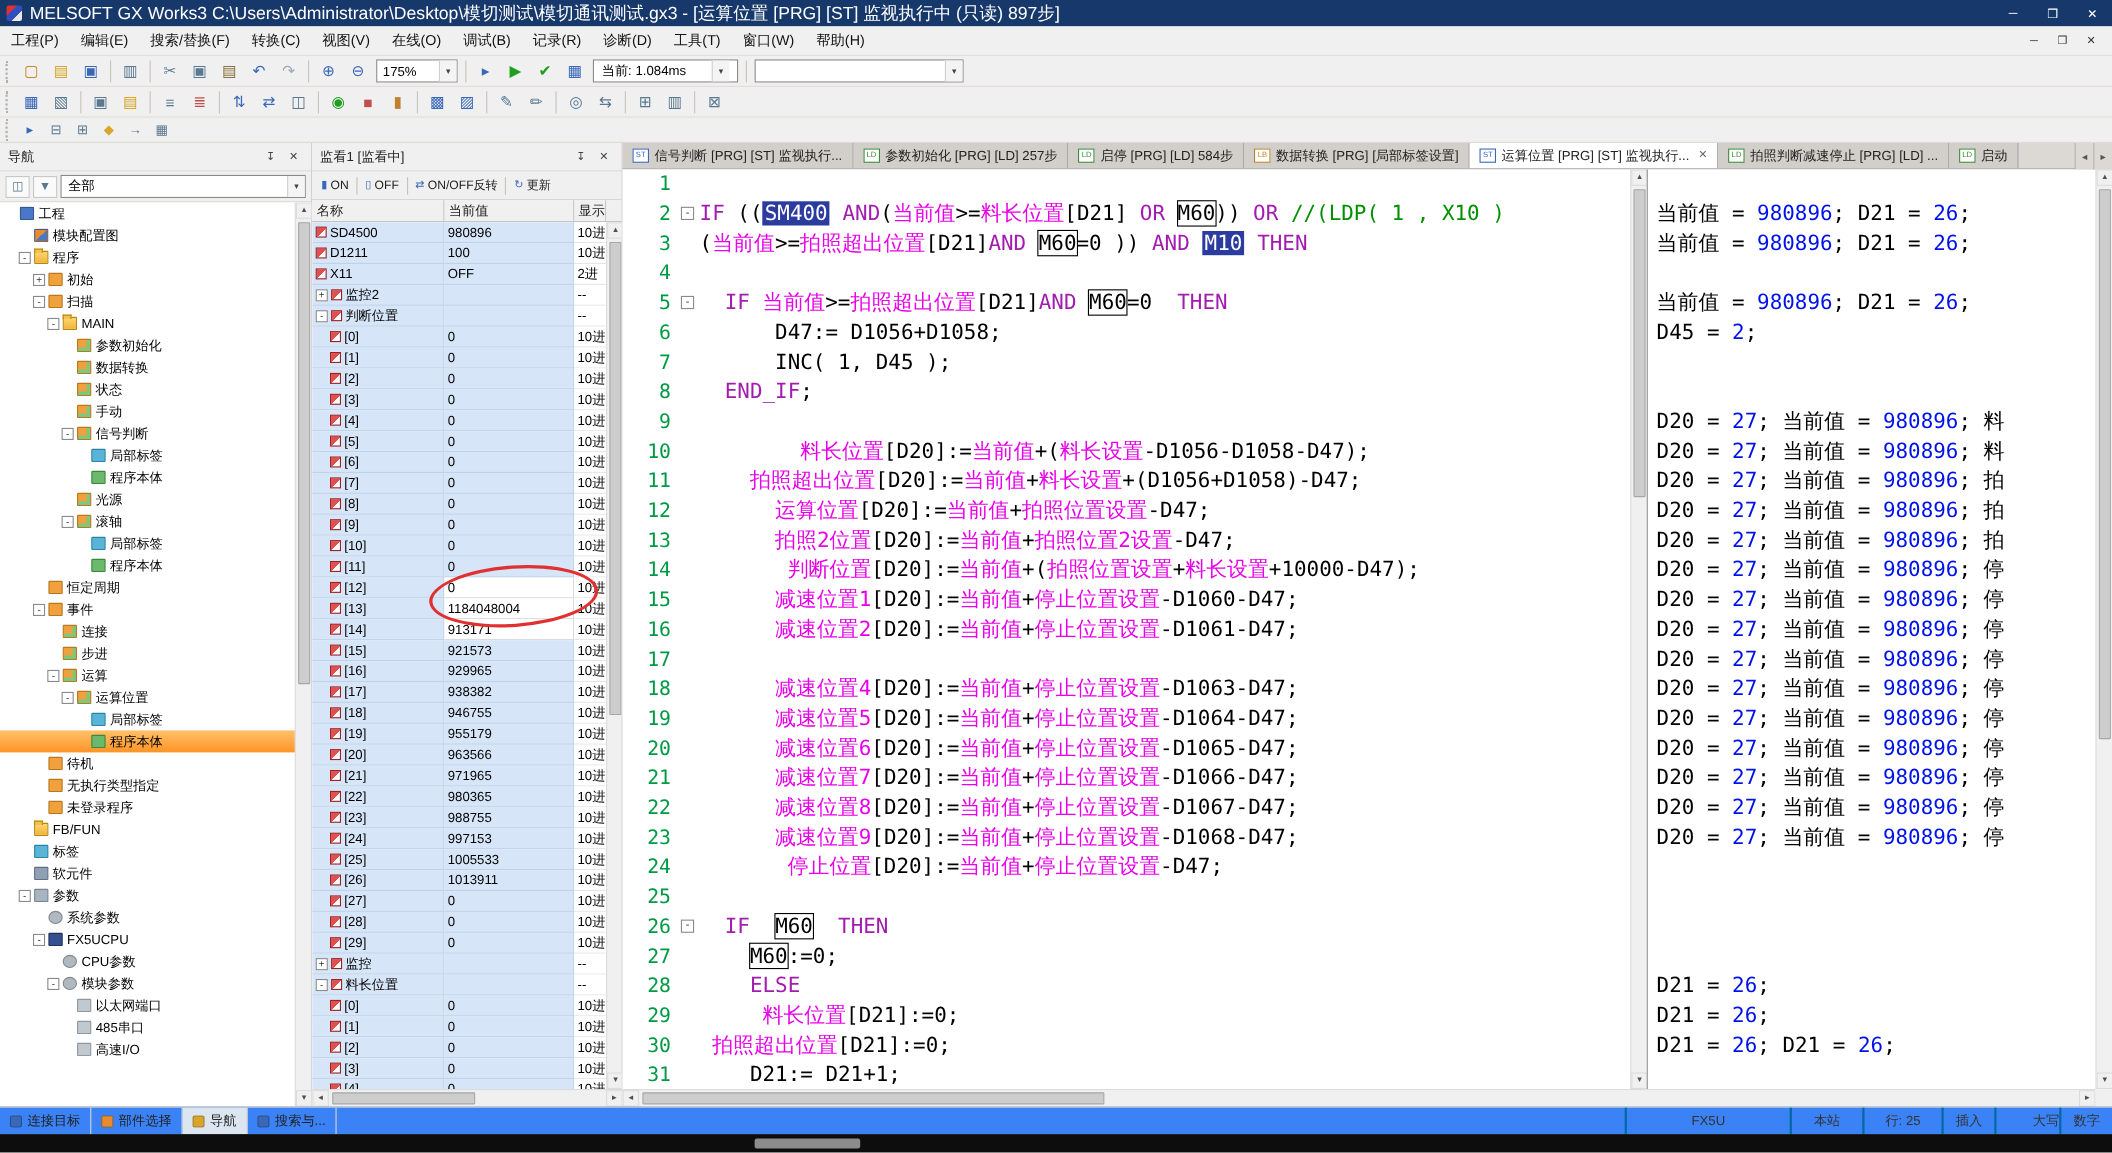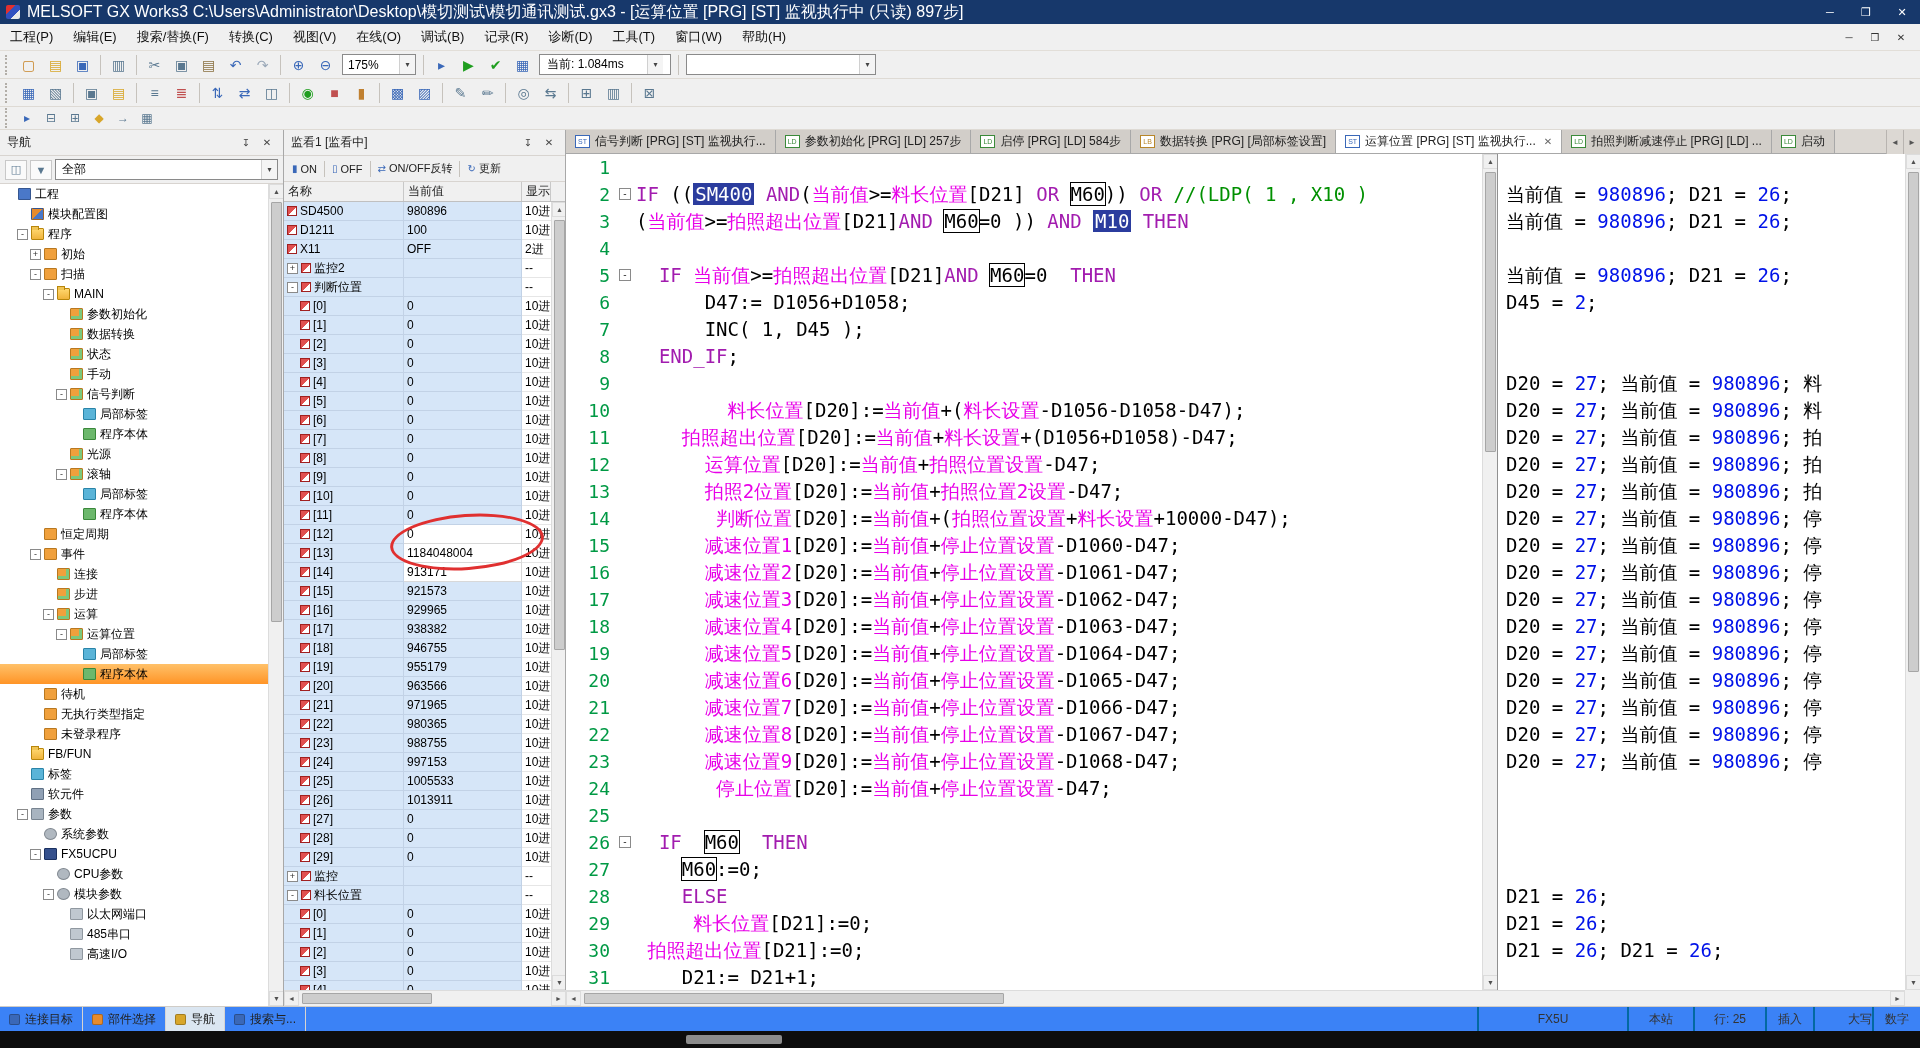--- a/index.html
+++ b/index.html
@@ -1010,21 +1010,20 @@
             <div class="code-text"><span class="sg-p">      </span><span class="sg-m">减速位置1</span><span class="sg-p">[D20]:=</span><span class="sg-m">当前值</span><span class="sg-p">+</span><span class="sg-m">停止位置设置</span><span class="sg-p">-D1060-D47;</span></div>
           </div>
           <div class="code-line">
             <div class="line-no">16</div>
             <div class="fold-col"></div>
             <div class="code-text"><span class="sg-p">      </span><span class="sg-m">减速位置2</span><span class="sg-p">[D20]:=</span><span class="sg-m">当前值</span><span class="sg-p">+</span><span class="sg-m">停止位置设置</span><span class="sg-p">-D1061-D47;</span></div>
           </div>
           <div class="code-line">
             <div class="line-no">17</div>
             <div class="fold-col"></div>
-            <div class="code-text"><span class="sg-p">      </span><span class="sg-m">减速位置3</span><span class="sg-p">[D20]:=</span><span class="sg-m">当前值</span><span class="sg-p">+</span><span class="sg-m">停止位置设置</span><span class="sg-p">-D1062-D47;</span></div>
           </div>
           <div class="code-line">
             <div class="line-no">18</div>
             <div class="fold-col"></div>
             <div class="code-text"><span class="sg-p">      </span><span class="sg-m">减速位置4</span><span class="sg-p">[D20]:=</span><span class="sg-m">当前值</span><span class="sg-p">+</span><span class="sg-m">停止位置设置</span><span class="sg-p">-D1063-D47;</span></div>
           </div>
           <div class="code-line">
             <div class="line-no">19</div>
             <div class="fold-col"></div>
             <div class="code-text"><span class="sg-p">      </span><span class="sg-m">减速位置5</span><span class="sg-p">[D20]:=</span><span class="sg-m">当前值</span><span class="sg-p">+</span><span class="sg-m">停止位置设置</span><span class="sg-p">-D1064-D47;</span></div>

